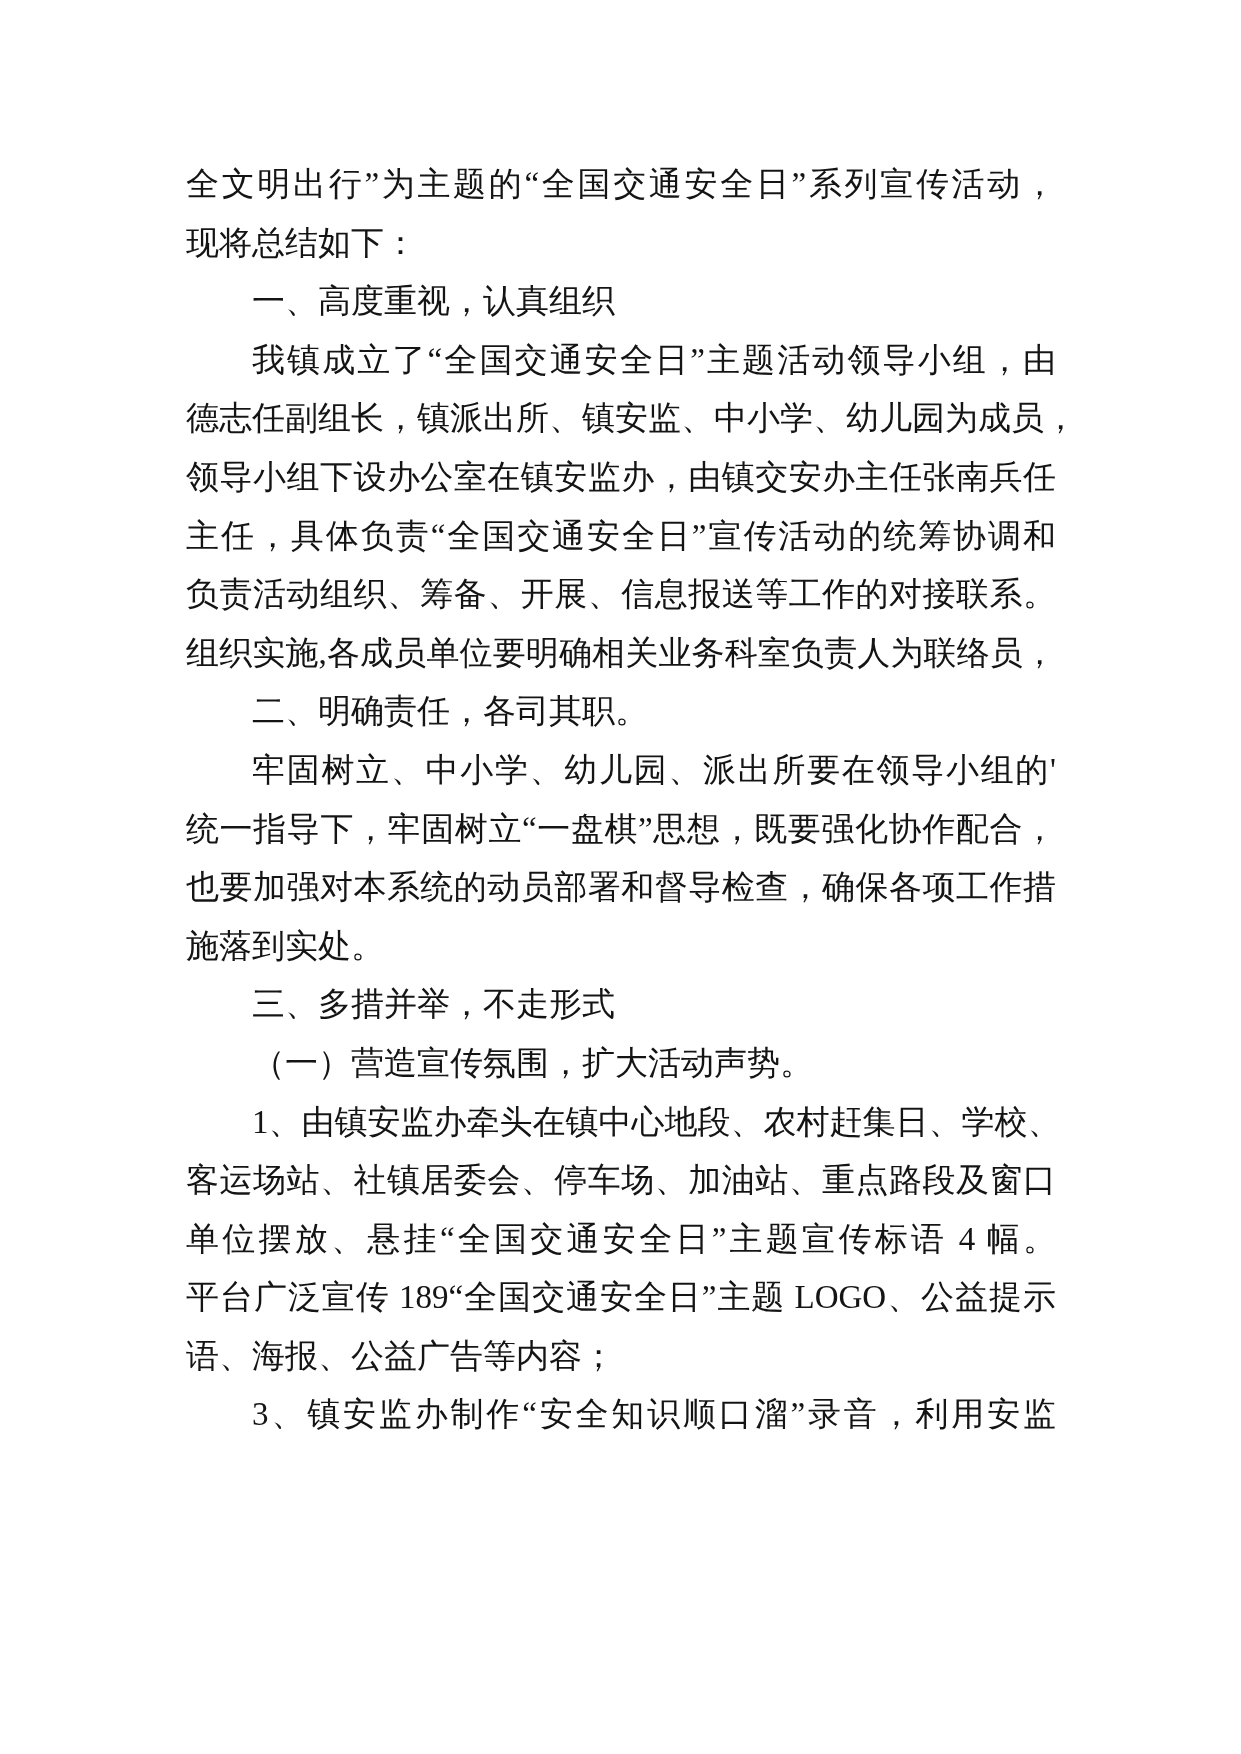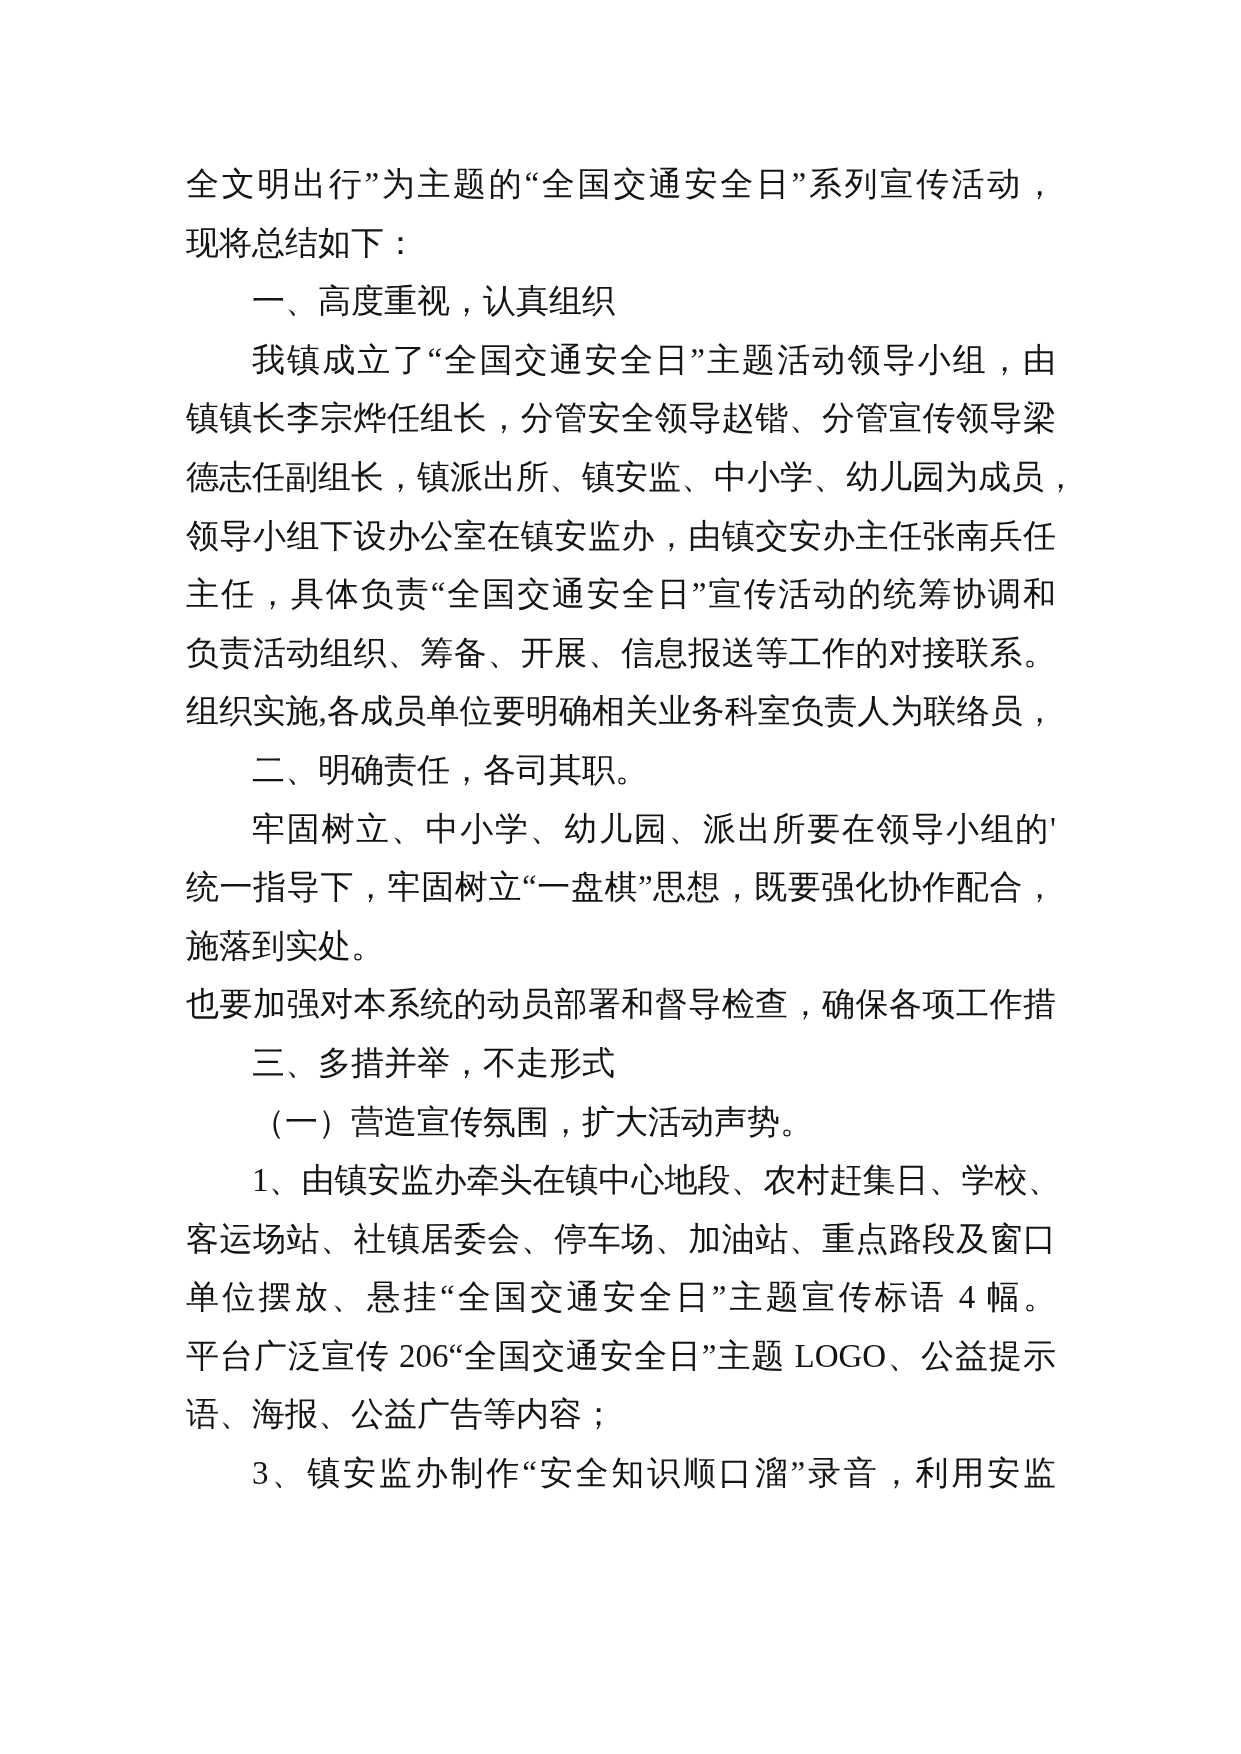--- a/index.html
+++ b/index.html
@@ -47,33 +47,32 @@
 </style>
 </head>
 <body style="background: rgb(255, 255, 255);">
 
 <div class="page">
   <div class="text-block" id="doc-body" style="color: rgb(20, 20, 20);">
       <div class="line fill">全文明出行”为主题的“全国交通安全日”系列宣传活动，</div>
       <div class="line">现将总结如下：</div>
       <div class="line indent">一、高度重视，认真组织</div>
       <div class="line fill indent">我镇成立了“全国交通安全日”主题活动领导小组，由</div>
-      <div class="line fill">镇镇长李宗烨任组长，分管安全领导赵锴、分管宣传领导梁</div>
       <div class="line fill">德志任副组长，镇派出所、镇安监、中小学、幼儿园为成员，</div>
       <div class="line fill">领导小组下设办公室在镇安监办，由镇交安办主任张南兵任</div>
       <div class="line fill">主任，具体负责“全国交通安全日”宣传活动的统筹协调和</div>
       <div class="line fill">负责活动组织、筹备、开展、信息报送等工作的对接联系。</div>
       <div class="line fill">组织实施,各成员单位要明确相关业务科室负责人为联络员，</div>
       <div class="line indent">二、明确责任，各司其职。</div>
       <div class="line fill indent">牢固树立、中小学、幼儿园、派出所要在领导小组的'</div>
       <div class="line fill">统一指导下，牢固树立“一盘棋”思想，既要强化协作配合，</div>
+      <div class="line fill">也要加强对本系统的动员部署和督导检查，确保各项工作措</div>
       <div class="line">施落到实处。</div>
-      <div class="line fill">也要加强对本系统的动员部署和督导检查，确保各项工作措</div>
       <div class="line indent">三、多措并举，不走形式</div>
       <div class="line indent">（一）营造宣传氛围，扩大活动声势。</div>
       <div class="line fill indent">1、由镇安监办牵头在镇中心地段、农村赶集日、学校、</div>
       <div class="line fill">客运场站、社镇居委会、停车场、加油站、重点路段及窗口</div>
       <div class="line fill">单位摆放、悬挂“全国交通安全日”主题宣传标语 4 幅。</div>
-      <div class="line fill">平台广泛宣传 206“全国交通安全日”主题 LOGO、公益提示</div>
+      <div class="line fill">平台广泛宣传 189“全国交通安全日”主题 LOGO、公益提示</div>
       <div class="line">语、海报、公益广告等内容；</div>
       <div class="line fill indent">3、镇安监办制作“安全知识顺口溜”录音，利用安监</div>
     </div>
 </div>
 
 </body></html>

